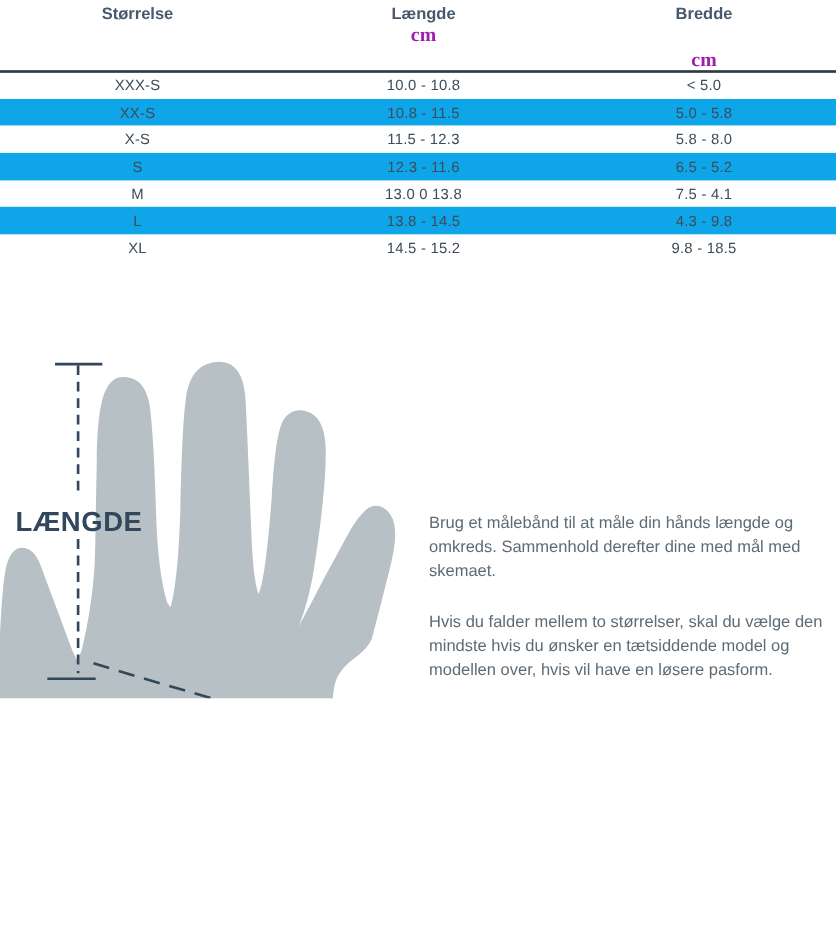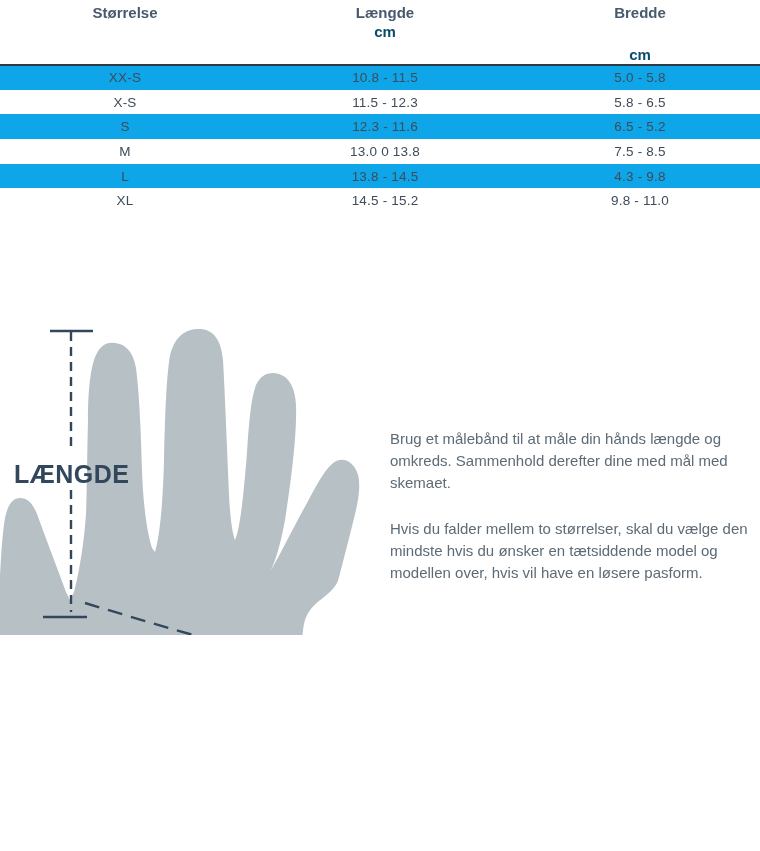--- a/index.html
+++ b/index.html
@@ -18,35 +18,35 @@
   table.size-table col.c1{width:250px;}
   table.size-table col.c2{width:270px;}
   table.size-table col.c3{width:240px;}
   table.size-table thead th{
     vertical-align:top;text-align:center;
     padding:4px 0 0 0;height:60px;
     font-size:15px;font-weight:bold;color:#47596d;
     border-bottom:2px solid #2d3b49;
     line-height:17px;
   }
-  .unit{font-size:15px;font-weight:bold;color:#0c4a6e;}
+  .unit{font-size:18px;font-weight:bold;color:#a21caf;font-family:Liberation Serif, serif;}
   .unit-length{margin-top:2px;}
   .unit-width{margin-top:25px;}
   table.size-table tbody tr{height:24.7px;}
   table.size-table tbody td{
     text-align:center;vertical-align:middle;
     font-size:13.5px;color:#3e4c59;
     padding:0;letter-spacing:.2px;
   }
   tr.stripe{background:#0ea5e9;}
   
   .hand-figure{position:absolute;left:0;top:300px;width:380px;height:551px;}
   
   .instructions{
-    position:absolute;left:390px;top:428px;width:368px;
+    position:absolute;left:390px;top:465px;width:368px;
     font-size:15px;line-height:22px;color:#5d6b76;
   }
   .instructions p{margin:0 0 24px 0;}
 </style>
 </head>
 <body>
 
 <div class="page">
 
   <table class="size-table">
@@ -64,49 +64,54 @@
           <div>Længde</div>
           <div class="unit unit-length">cm</div>
         </th>
         <th>
           <div>Bredde</div>
           <div class="unit unit-width">cm</div>
         </th>
       </tr>
     </thead>
     <tbody>
+      <tr>
+        <td>XXX-S</td>
+        <td>10.0 - 10.8</td>
+        <td>&lt; 5.0</td>
+      </tr>
       <tr class="stripe">
         <td>XX-S</td>
         <td>10.8 - 11.5</td>
         <td>5.0 - 5.8</td>
       </tr>
       <tr>
         <td>X-S</td>
         <td>11.5 - 12.3</td>
-        <td>5.8 - 6.5</td>
+        <td>5.8 - 8.0</td>
       </tr>
       <tr class="stripe">
         <td>S</td>
         <td>12.3 - 11.6</td>
         <td>6.5 - 5.2</td>
       </tr>
       <tr>
         <td>M</td>
         <td>13.0 0 13.8</td>
-        <td>7.5 - 8.5</td>
+        <td>7.5 - 4.1</td>
       </tr>
       <tr class="stripe">
         <td>L</td>
         <td>13.8 - 14.5</td>
         <td>4.3 - 9.8</td>
       </tr>
       <tr>
         <td>XL</td>
         <td>14.5 - 15.2</td>
-        <td>9.8 - 11.0</td>
+        <td>9.8 - 18.5</td>
       </tr>
     </tbody>
   </table>
 
   <svg class="hand-figure" viewBox="0 0 380 551" aria-hidden="true">
 
     <path fill="#b7c1c5" d="
       M90,551
       C86,530 72,508 58,484
       C46,462 30,425 14,388

